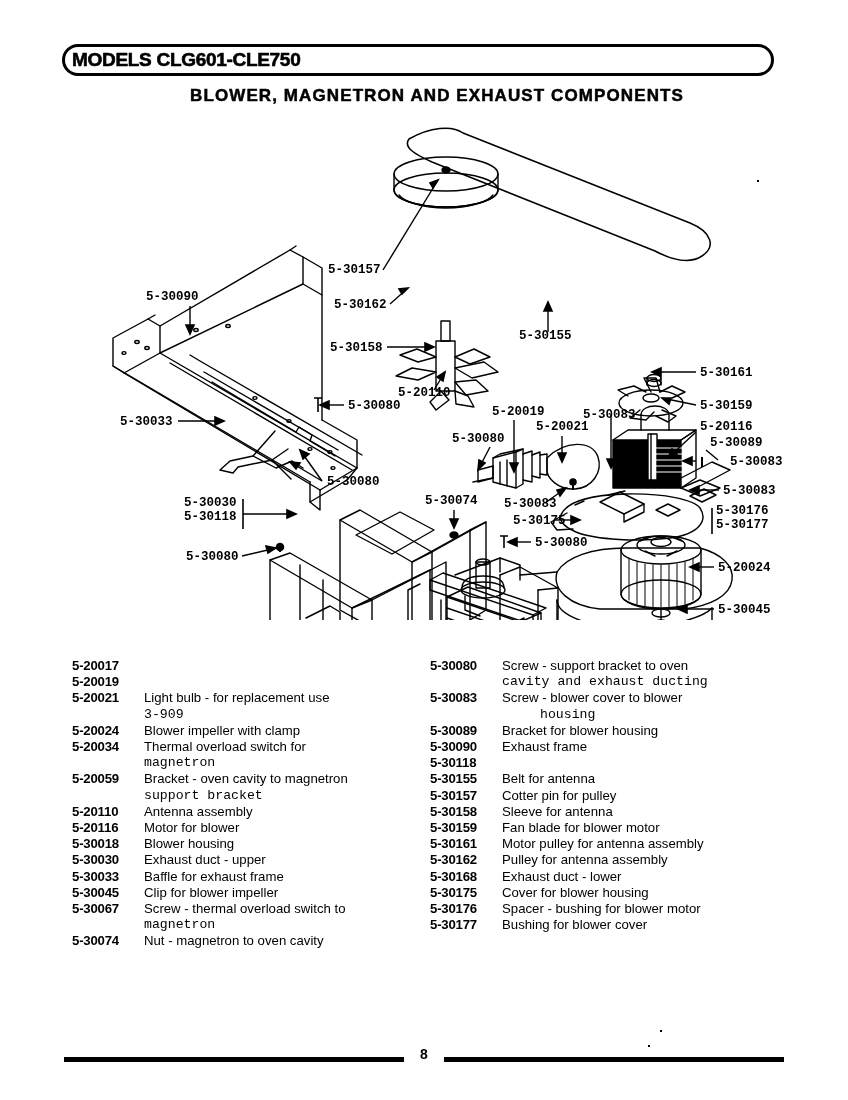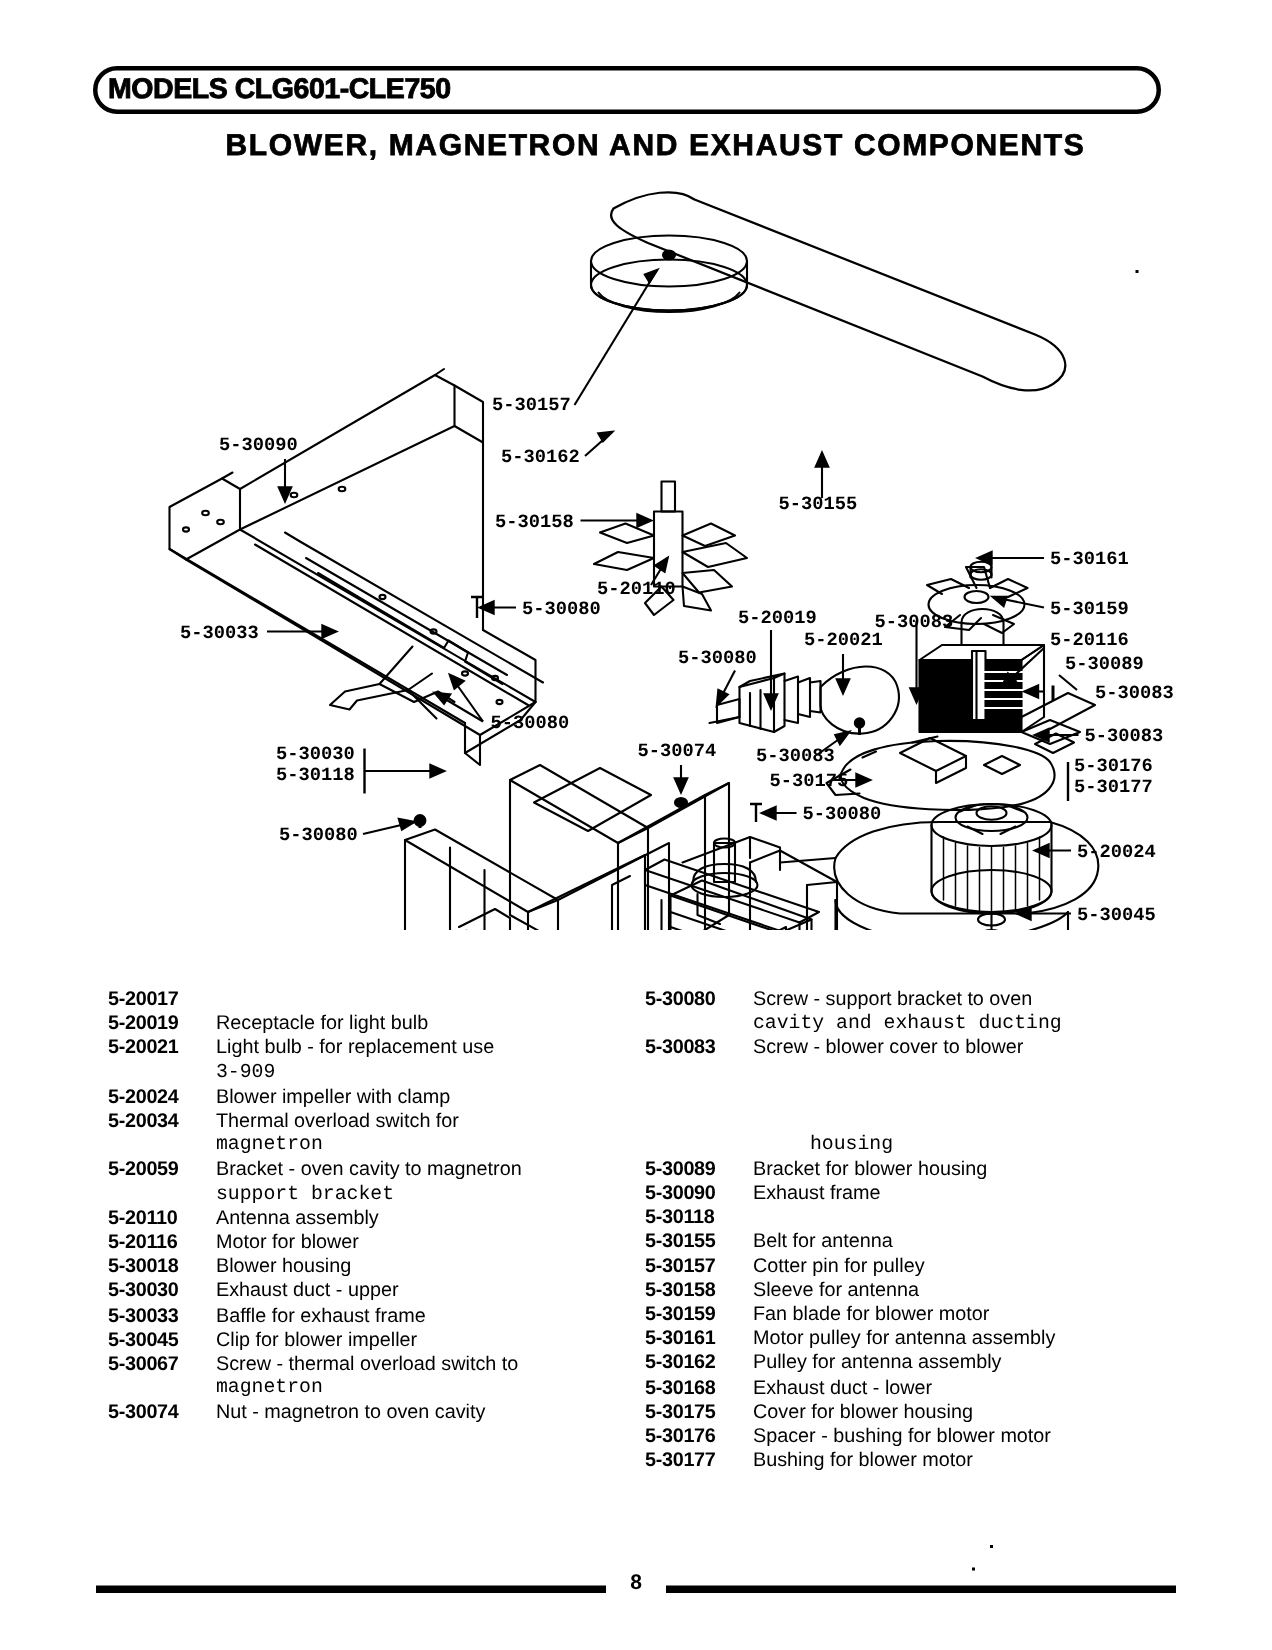--- a/index.html
+++ b/index.html
@@ -7,40 +7,40 @@
        font-family:"Liberation Sans", sans-serif;color:#000;}
   #page{position:absolute;left:0;top:0;width:848px;height:824px;}
 
   
   .model-box{position:absolute;left:62px;top:44px;width:712px;height:32px;
              border:3px solid #000;border-radius:16px;box-sizing:border-box;}
   .model-text{position:absolute;left:72px;top:46px;font-size:19px;font-weight:bold;
               letter-spacing:-0.3px;line-height:28px;font-family:"Liberation Sans",sans-serif;
               -webkit-text-stroke:0.6px #000;}
   .sheet-title{position:absolute;left:0;top:86px;width:848px;text-align:center;
-               font-size:20px;font-weight:bold;letter-spacing:1.1px;
+               font-size:17px;font-weight:bold;letter-spacing:1.1px;
                -webkit-text-stroke:0.5px #000;}
   .sheet-title span{padding-left:26px;}
 
   
   #diagram{position:absolute;left:0;top:110px;width:848px;height:510px;}
   #diagram svg{display:block;}
 
   .cl{font-family:"Liberation Mono","DejaVu Sans Mono",monospace;font-size:12.5px;
       font-weight:bold;fill:#000;letter-spacing:0px;}
 
   
   .parts{position:absolute;top:658px;font-size:13.2px;line-height:16.2px;}
   .parts.left{left:72px;width:360px;}
   .parts.right{left:430px;width:360px;}
   .prow{display:flex;align-items:flex-start;}
   .pnum{width:72px;flex:0 0 72px;font-weight:bold;letter-spacing:-0.2px;}
   .pdesc{flex:1;}
   .pcont{padding-left:72px;font-family:Liberation Mono, monospace;}
-  .pcont.ind{padding-left:110px;margin-top:48px;}
+  .pcont.ind{padding-left:110px;}
 
   
   .f-rule{position:absolute;height:5px;background:#000;top:1057px;}
   .f-left{left:64px;width:340px;}
   .f-right{left:444px;width:340px;}
   .f-page{position:absolute;top:1046px;left:0;width:848px;text-align:center;
           font-size:14px;font-weight:bold;}
   .speck{position:absolute;width:2px;height:2px;background:#000;}
 </style>
 </head>
@@ -460,21 +460,20 @@
         </g>
     </svg>
   </div>
 
   <div class="parts left" id="parts-left">
       <div class="prow">
         <div class="pnum">5-20017</div>
       </div>
       <div class="prow">
         <div class="pnum">5-20019</div>
-        <div class="pdesc">Receptacle for light bulb</div>
       </div>
       <div class="prow">
         <div class="pnum">5-20021</div>
         <div class="pdesc">Light bulb - for replacement use</div>
       </div>
       <div class="pcont">3-909</div>
       <div class="prow">
         <div class="pnum">5-20024</div>
         <div class="pdesc">Blower impeller with clamp</div>
       </div>
@@ -575,21 +574,21 @@
       <div class="prow">
         <div class="pnum">5-30175</div>
         <div class="pdesc">Cover for blower housing</div>
       </div>
       <div class="prow">
         <div class="pnum">5-30176</div>
         <div class="pdesc">Spacer - bushing for blower motor</div>
       </div>
       <div class="prow">
         <div class="pnum">5-30177</div>
-        <div class="pdesc">Bushing for blower motor</div>
+        <div class="pdesc">Bushing for blower cover</div>
       </div>
     </div>
 
   <div class="f-rule f-left"></div>
   <div class="f-rule f-right"></div>
   <div class="f-page">8</div>
   <div class="speck" style="left:757px;top:180px;"></div>
   <div class="speck" style="left:660px;top:1030px;"></div>
   <div class="speck" style="left:648px;top:1045px;"></div>
 </div>

